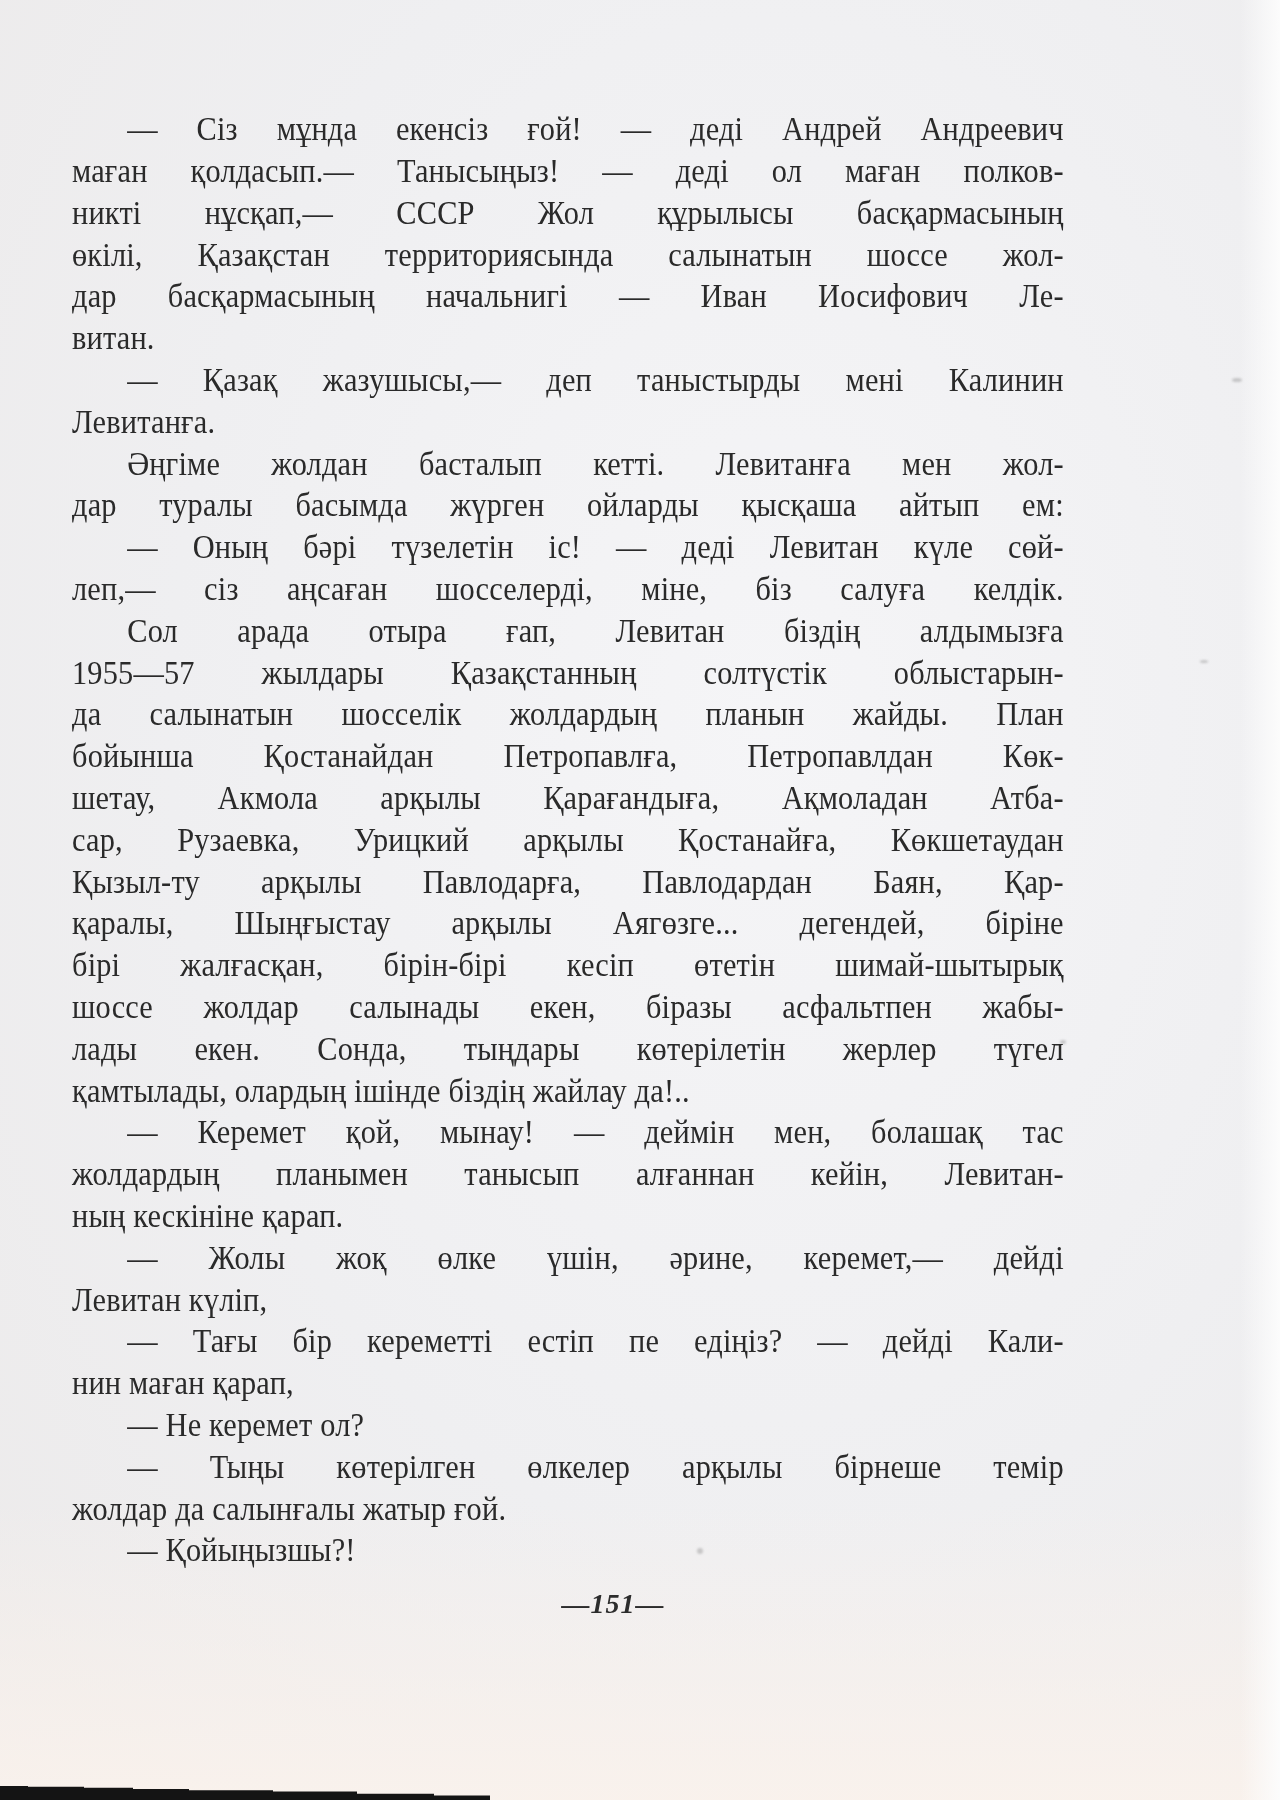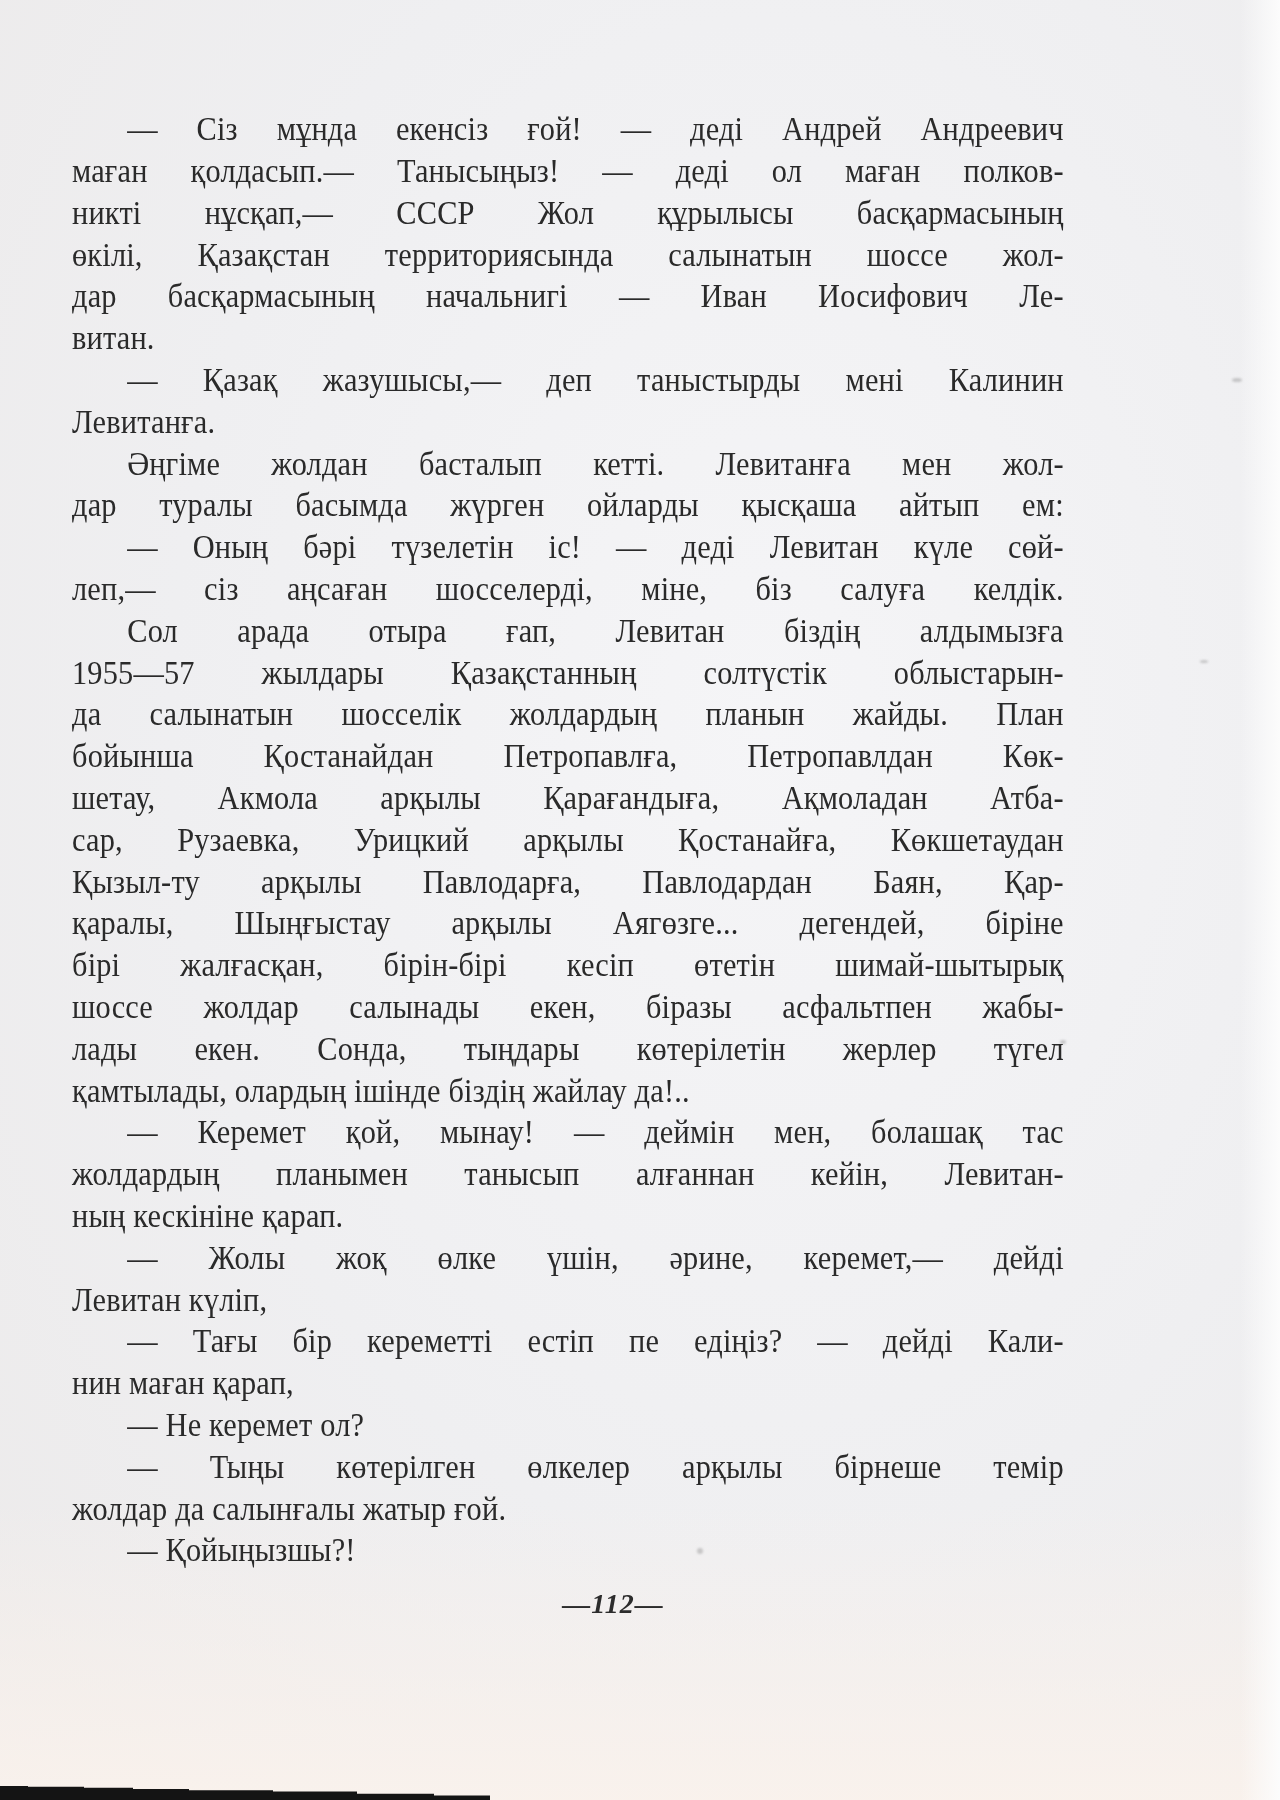--- a/index.html
+++ b/index.html
@@ -127,16 +127,16 @@
     <div class="line indent" style="top:1237px;">— Жолы жоқ өлке үшін, әрине, керемет,— дейді</div>
     <div class="line short" style="top:1279px;">Левитан күліп,</div>
     <div class="line indent" style="top:1320px;">— Тағы бір кереметті естіп пе едіңіз? — дейді Кали-</div>
     <div class="line short" style="top:1362px;">нин маған қарап,</div>
     <div class="line short" style="top:1404px;padding-left:60px;">— Не керемет ол?</div>
     <div class="line indent" style="top:1446px;">— Тыңы көтерілген өлкелер арқылы бірнеше темір</div>
     <div class="line short" style="top:1488px;">жолдар да салынғалы жатыр ғой.</div>
     <div class="line short" style="top:1529px;padding-left:60px;">— Қойыңызшы?!</div>
   </div>
 
-  <div class="page-number">—112—</div>
+  <div class="page-number">—151—</div>
 
   <div class="scan-edge-bottom"></div>
 </div>
 
 </body></html>

